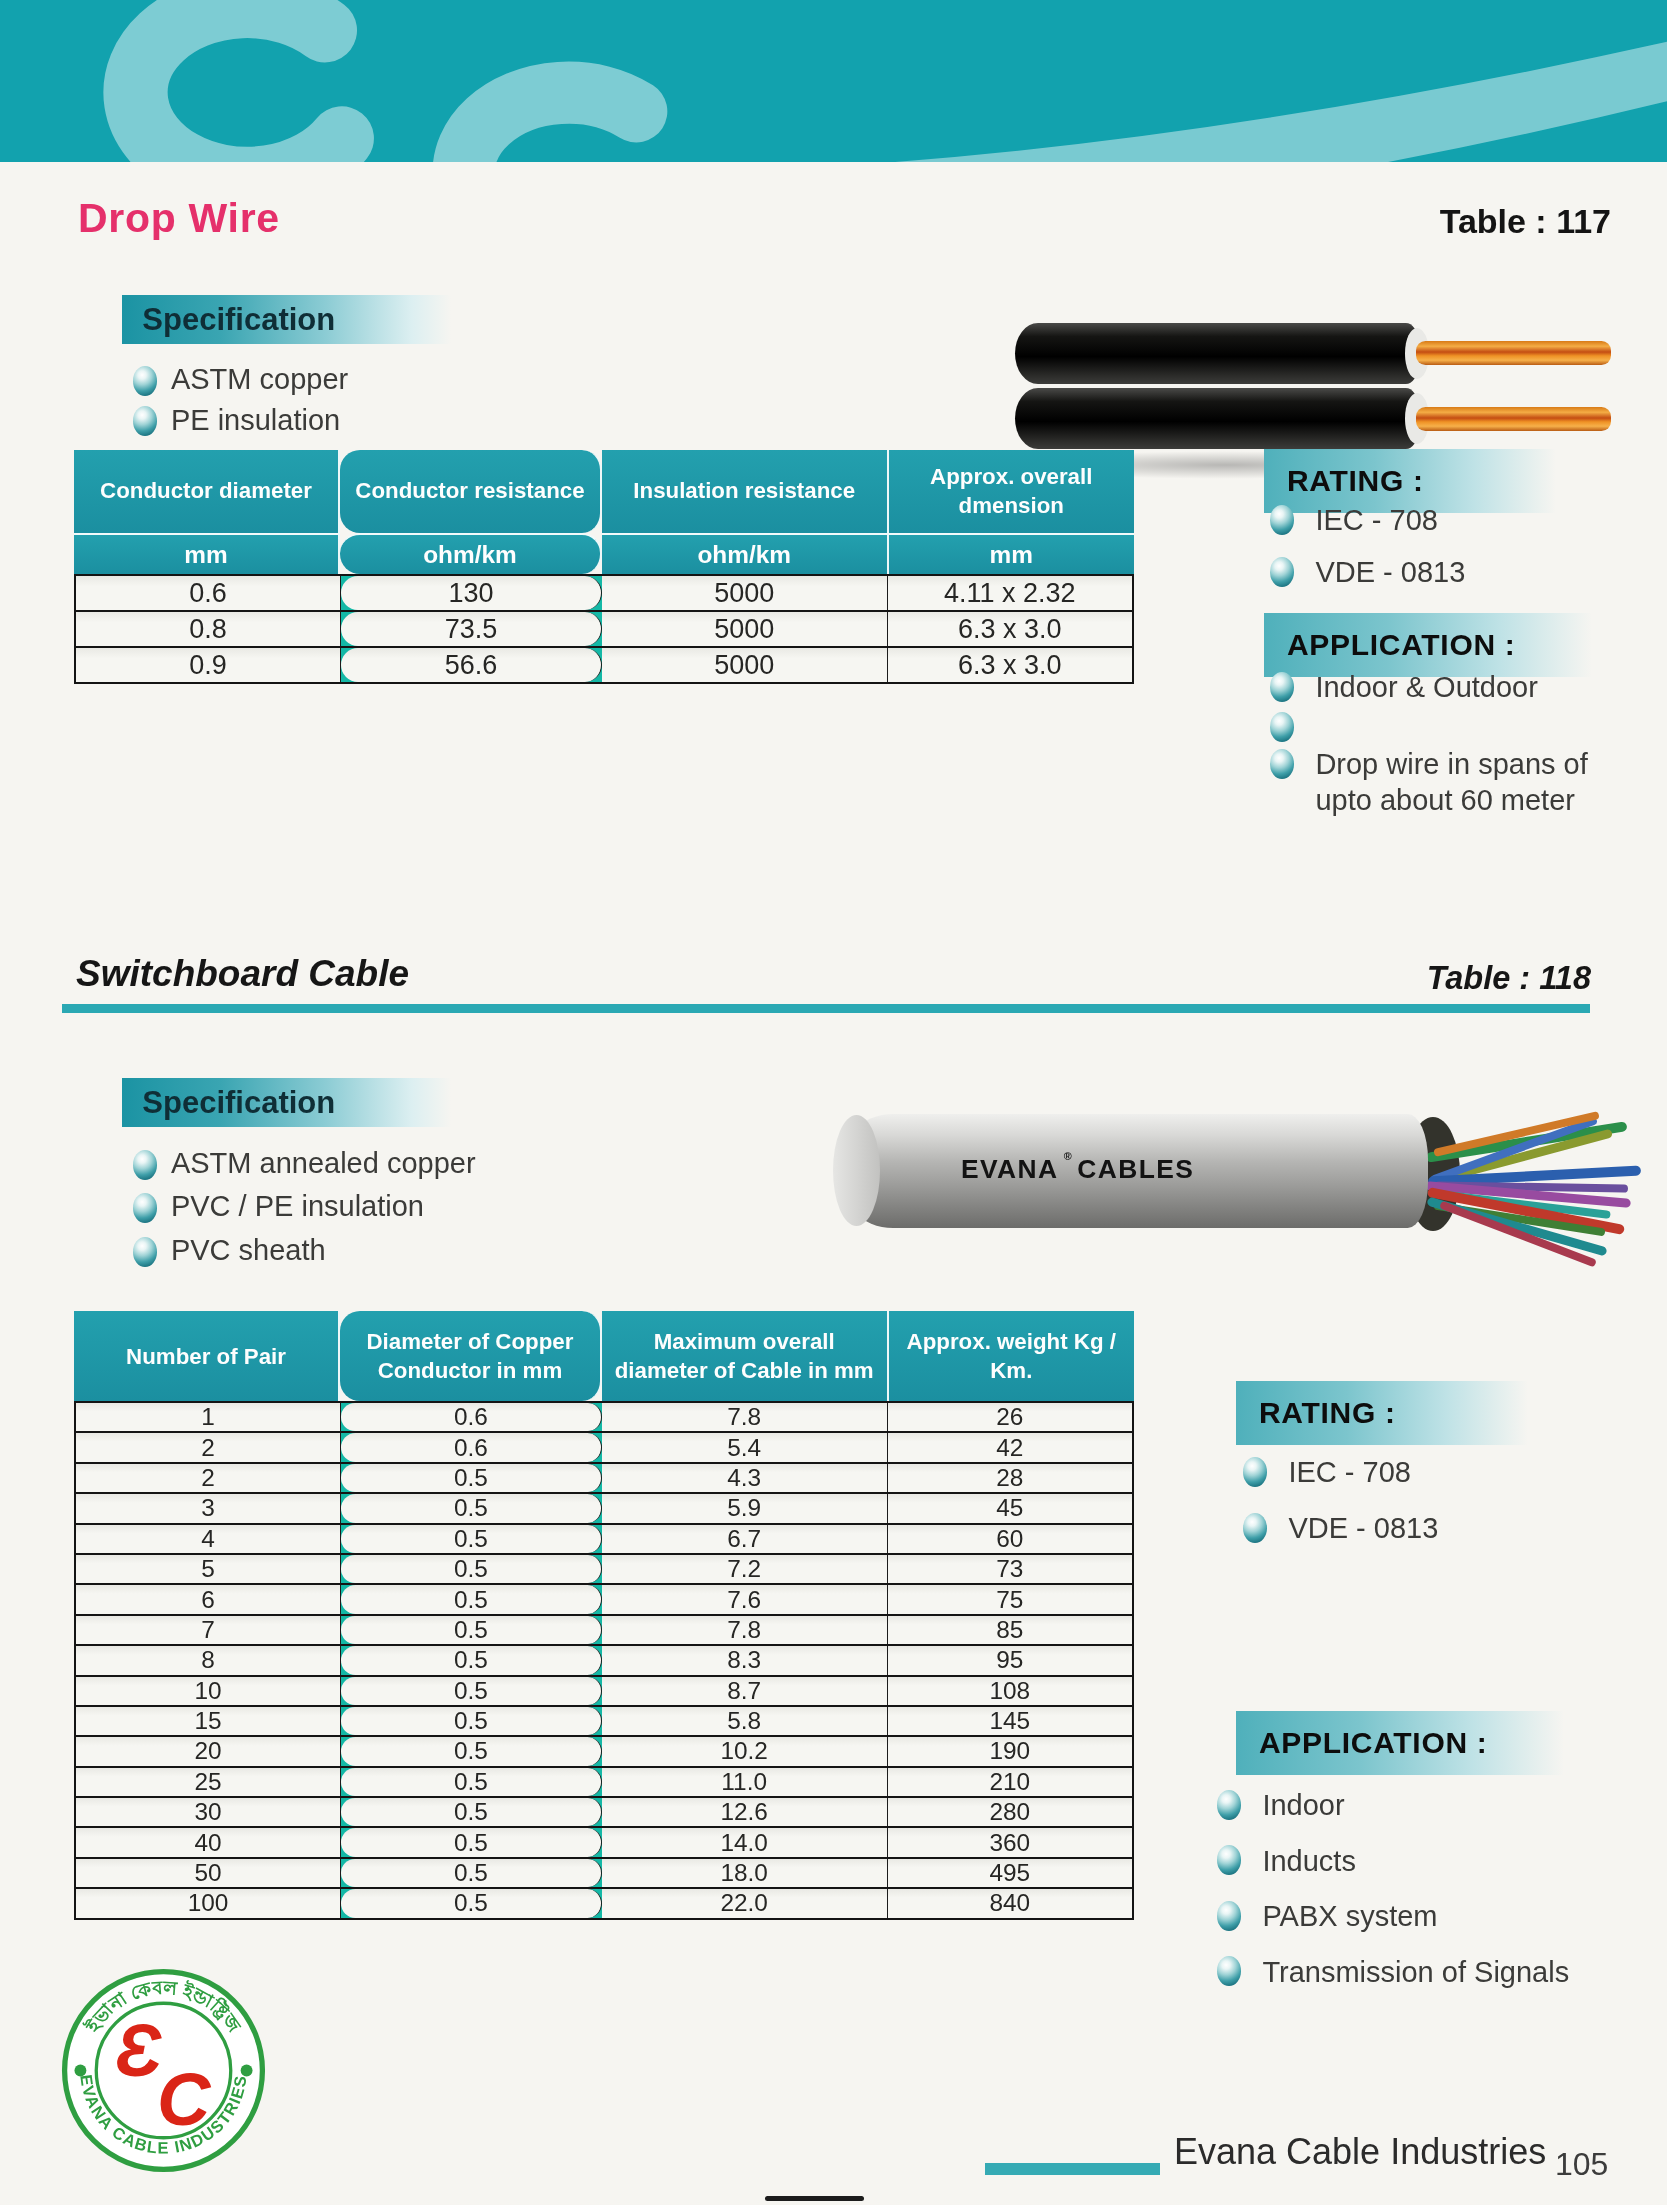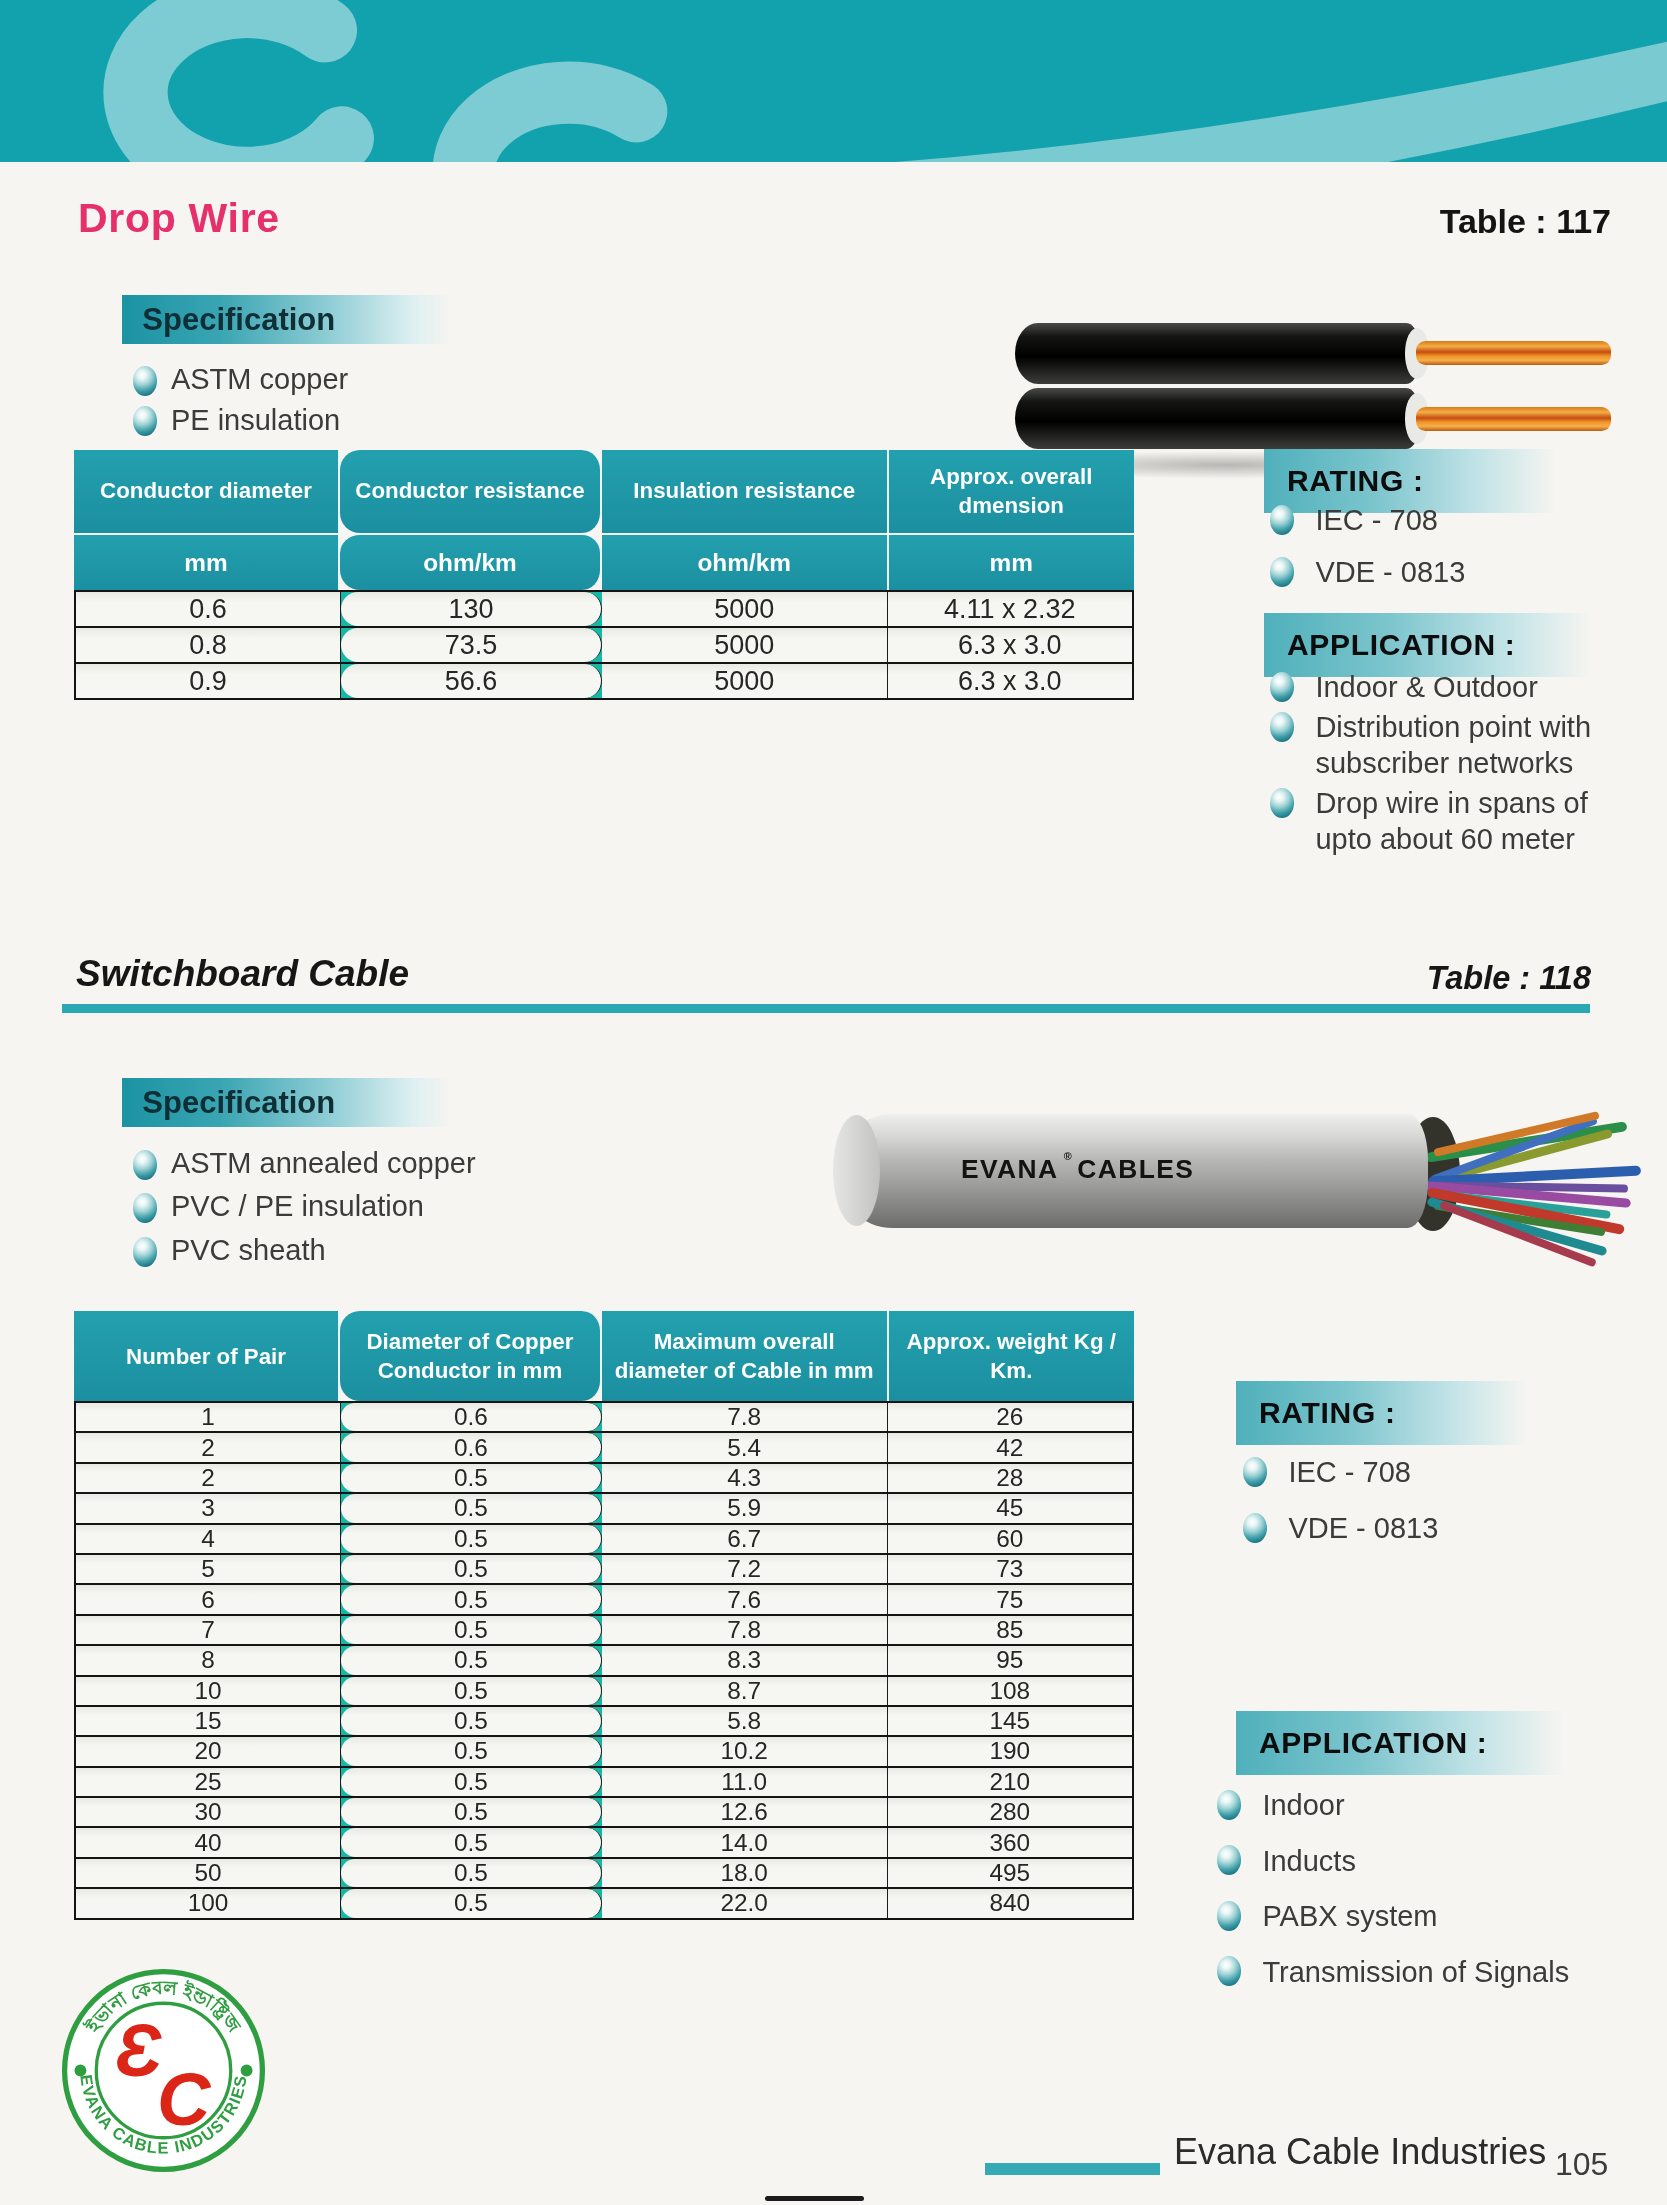--- a/index.html
+++ b/index.html
@@ -51,21 +51,21 @@
   #sb-app-items li{margin-bottom:19.6px;}
   
   .ctable{position:absolute;left:74px;width:1060px;}
   .trow{display:flex;}
   .hcell{background:linear-gradient(180deg,#23a0ae,#1b8fa0);color:#fefefe;font-weight:bold;
      display:flex;align-items:center;justify-content:center;text-align:center;
      border-right:2.7px solid #eef7f8;box-sizing:border-box;padding:0 4.1px;}
   .hcell.last{border-right:none;}
   .c1{width:25.1%;}.c2{width:24.7%;border-radius:20px;}.c3{width:27.05%;}.c4{width:23.15%;}
   #t1-head .hcell{height:83px;font-size:22.3px;line-height:28.4px;}
-  #t1-units .hcell{height:57px;font-size:24.4px;border-top:2px solid #f2fafa;}
+  #t1-units .hcell{height:41px;font-size:24.4px;border-top:2px solid #f2fafa;}
   #t2-head .hcell{height:90px;font-size:22.3px;line-height:29px;}
   .dblock{border:2.7px solid #141414;background:#14b8a6;}
   .drow{display:flex;border-top:2.7px solid #141414;}
   .drow.first{border-top:none;}
   .dcell{display:flex;align-items:center;justify-content:center;box-sizing:border-box;
      border-right:1.4px solid #1c1c1c;color:#262624;
      background:linear-gradient(180deg,#e9e9e4 0%,#f6f6f2 30%);}
   .dcell.last{border-right:none;}
   #t1-data .dcell{height:34px;font-size:27px;}
   #t2-data .dcell{height:28.4px;font-size:24.4px;}
@@ -194,21 +194,20 @@
   <div id="dw-app-banner" class="side-banner">
     <span>APPLICATION :</span>
   </div>
   <ul id="dw-app-items" class="sidelist">
     <li>
         <span class="dot"></span>
         <span class="btext">Indoor &amp; Outdoor</span>
       </li>
     <li>
         <span class="dot"></span>
-        <span class="btext">Distribution point with subscriber networks</span>
       </li>
     <li>
         <span class="dot"></span>
         <span class="btext">Drop wire in spans of upto about 60 meter</span>
       </li>
   </ul>
 
   <div id="sb-title">Switchboard Cable</div>
   <div id="sb-tablelabel">Table : 118</div>
   <div id="sb-rule"></div>

